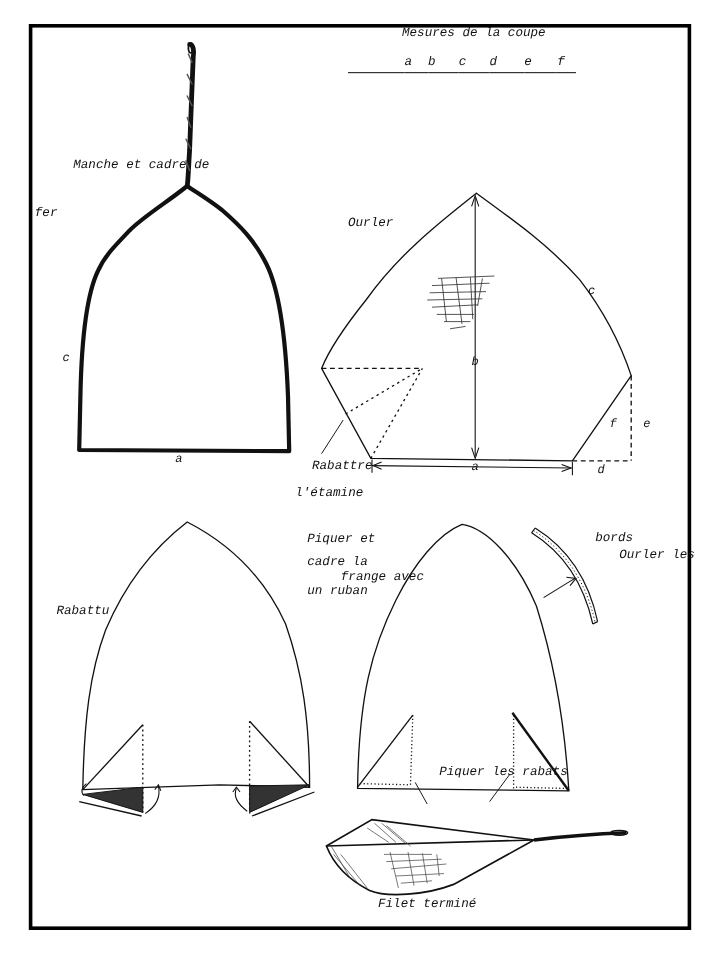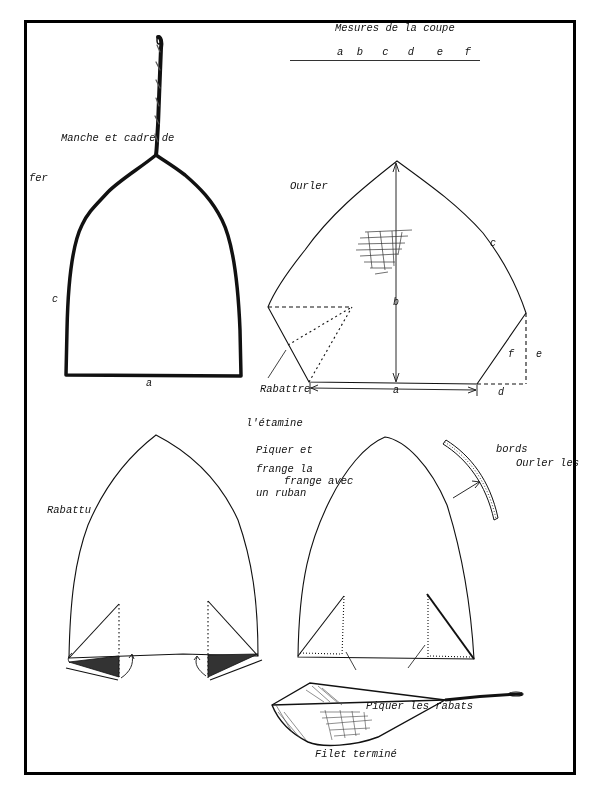--- a/index.html
+++ b/index.html
@@ -159,26 +159,26 @@
   <div class="lbl small" style="left:146px; top:378px;">a</div>
 
   <div class="lbl" style="left:290px; top:180px;">Ourler</div>
   <div class="lbl small" style="left:393px; top:297px;">b</div>
   <div class="lbl small" style="left:490px; top:238px;">c</div>
   <div class="lbl small" style="left:393px; top:385px;">a</div>
   <div class="lbl small" style="left:498px; top:387px;">d</div>
   <div class="lbl small" style="left:536px; top:349px;">e</div>
   <div class="lbl small" style="left:508px; top:349px;">f</div>
   <div class="lbl" style="left:260px; top:383px;">Rabattre</div>
-  <div class="lbl" style="left:246px; top:417px;">l'étamine</div>
+  <div class="lbl" style="left:246px; top:405px;">l'étamine</div>
 
   <div class="lbl" style="left:47px; top:460px;margin-top:44px;">Rabattu</div>
 
   <div class="lbl" style="left:256px; top:444px;">Piquer et</div>
-  <div class="lbl" style="left:256px; top:463px;">frange la</div>
+  <div class="lbl" style="left:256px; top:463px;">cadre la</div>
   <div class="lbl" style="left:256px; top:475px;margin-left:28px;">frange avec</div>
   <div class="lbl" style="left:256px; top:487px;">un ruban</div>
   <div class="lbl" style="left:516px; top:457px;">Ourler les</div>
   <div class="lbl" style="left:496px; top:443px;">bords</div>
-  <div class="lbl" style="left:338px; top:700px;padding-left:28px;">Piquer les rabats</div>
+  <div class="lbl" style="left:338px; top:638px;padding-left:28px;">Piquer les rabats</div>
 
   <div class="lbl" style="left:315px; top:748px;">Filet terminé</div>
 </div>
 
 </body></html>

